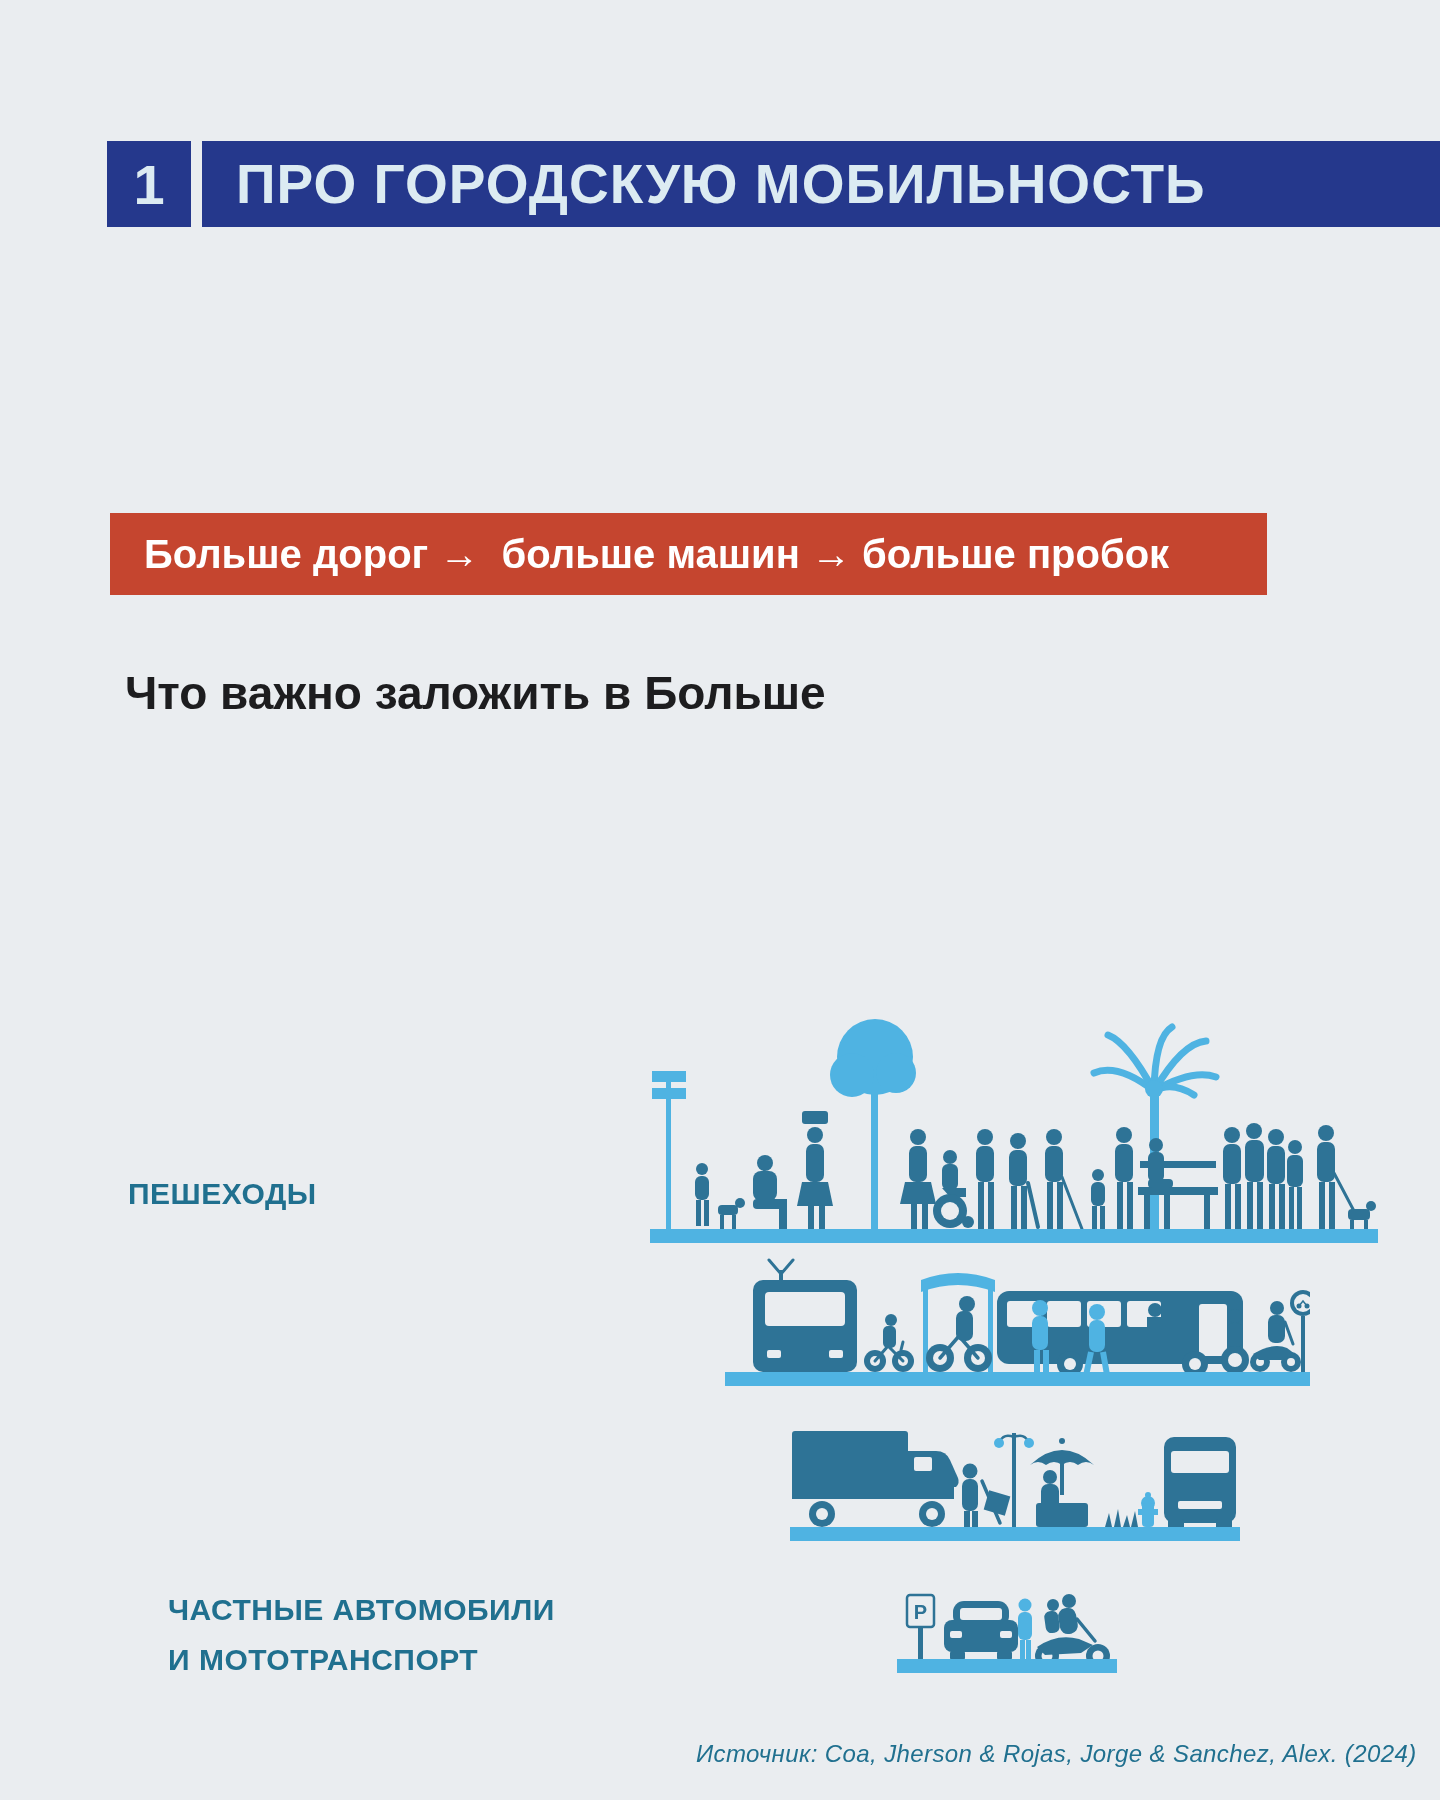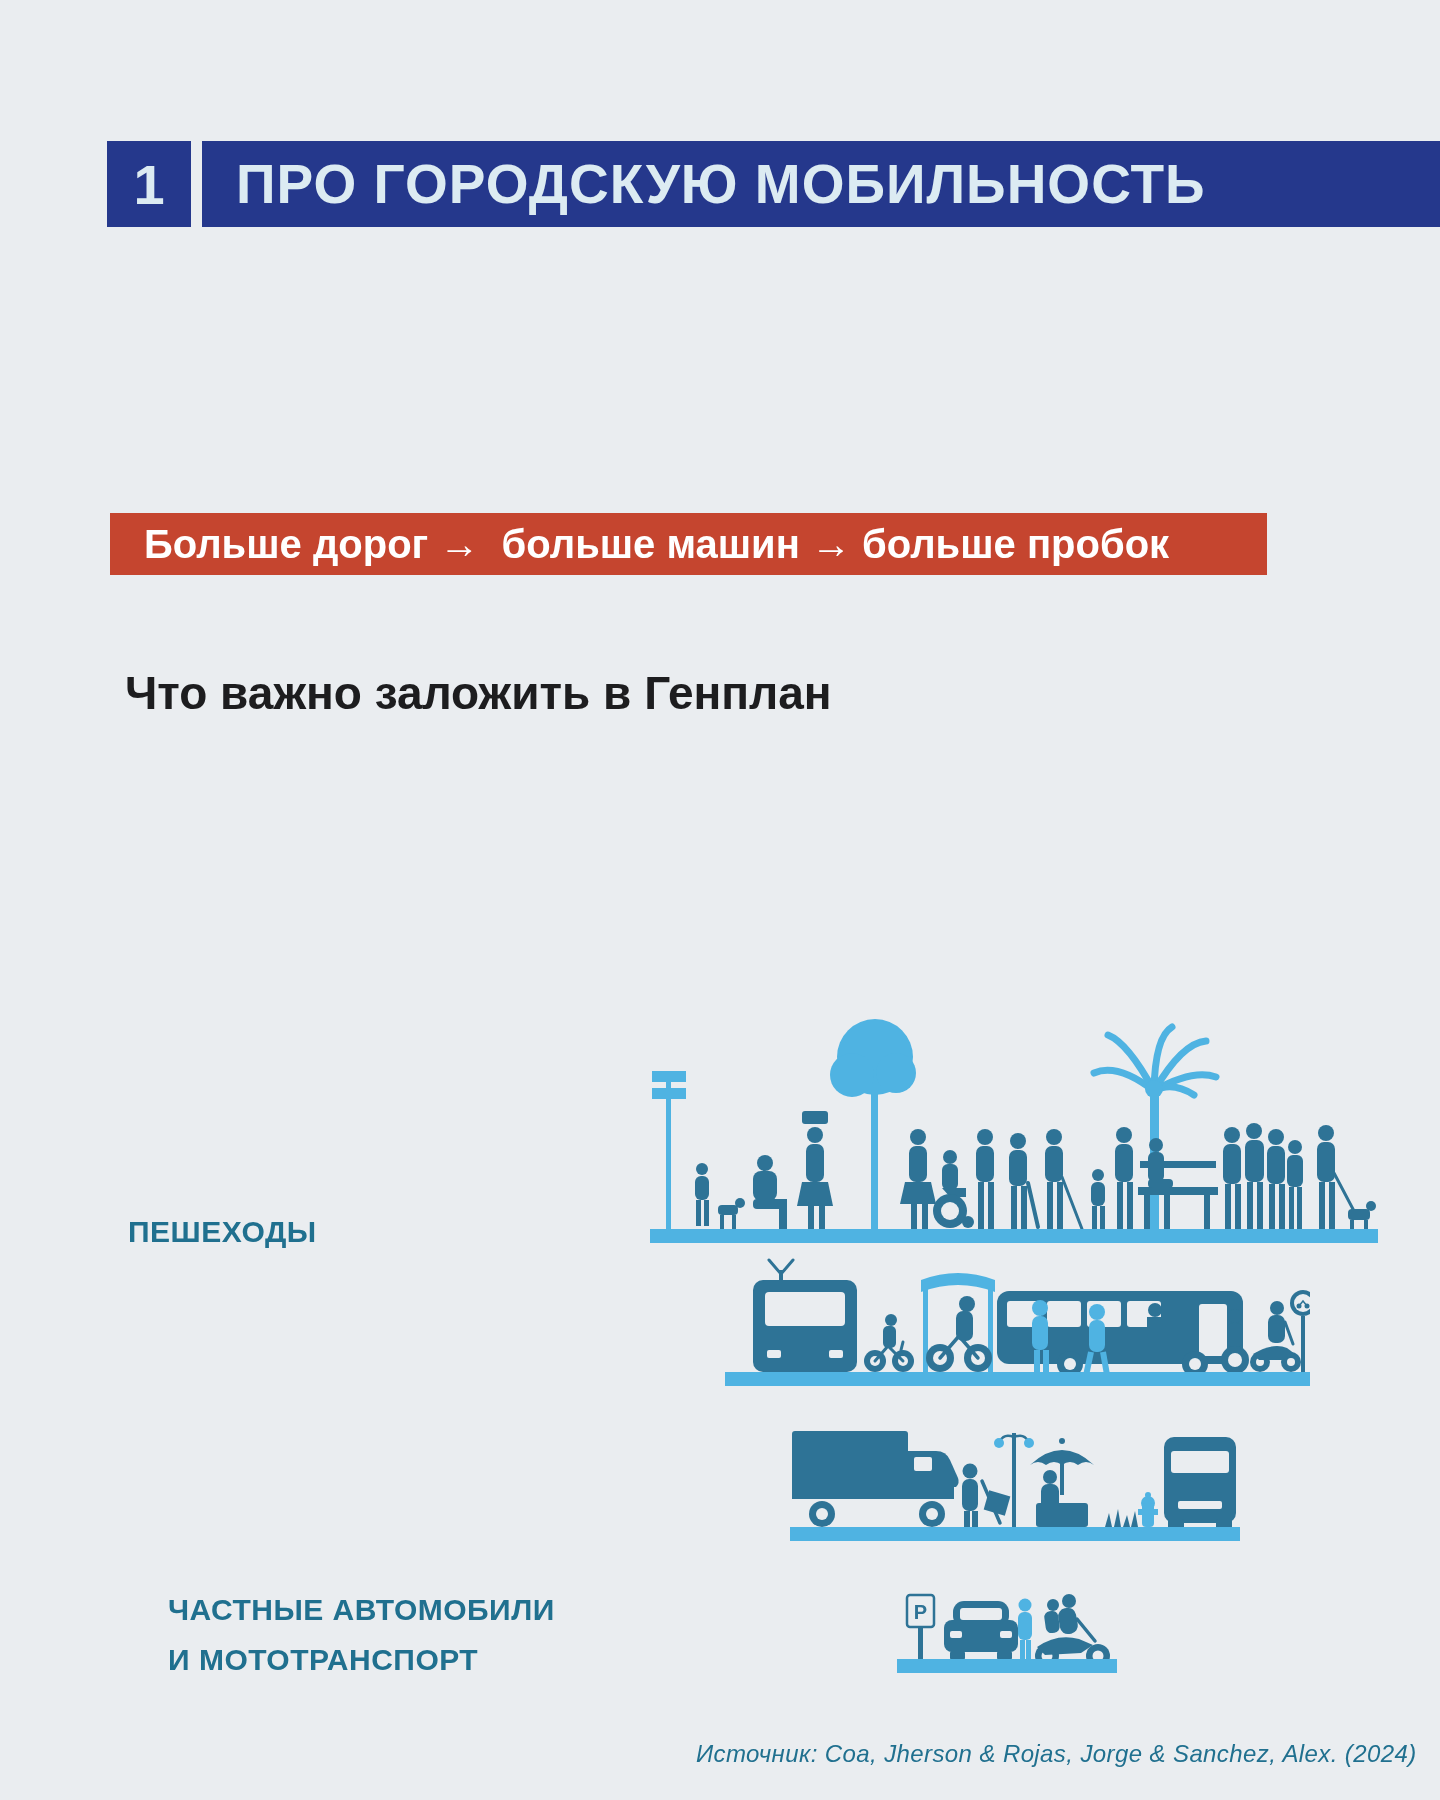--- a/index.html
+++ b/index.html
@@ -21,42 +21,42 @@
     color:var(--header-text,#dcebf2);font-size:55px;font-weight:bold;
     display:flex;align-items:center;padding:0 34px;box-sizing:border-box;
     letter-spacing:1px;white-space:nowrap;
   }
   .intro{
     position:absolute;left:125px;top:278px;
     font-size:45px;line-height:66px;color:var(--body-text,#1d1d1f);
     white-space:pre-line;
   }
   .banner{
-    position:absolute;left:110px;top:513px;width:1157px;height:62px;
+    position:absolute;left:110px;top:513px;width:1157px;height:82px;
     background:var(--banner-red,#c5452f);color:var(--banner-text,#ffffff);
     font-size:40px;font-weight:bold;display:flex;align-items:center;
     padding:16px 34px;box-sizing:border-box;white-space:pre;
   }
   .heading{
     position:absolute;left:125px;top:666px;
     font-size:46px;font-weight:bold;color:var(--body-text,#1d1d1f);
     white-space:nowrap;
   }
   .bodypara{
     position:absolute;left:125px;top:742px;
     font-size:45px;line-height:66px;color:var(--body-text,#1d1d1f);
     white-space:pre-line;
   }
   .mode-label{
     position:absolute;left:128px;
     color:var(--label-teal,#20708f);font-weight:bold;
     font-size:30px;line-height:50px;letter-spacing:.5px;
     white-space:pre-line;
   }
-  .mode-label.r1{top:1169px;margin-top:38px;}
+  .mode-label.r1{top:1169px;}
   .mode-label.r2{top:1272px;}
   .mode-label.r3{top:1432px;}
   .mode-label.r4{top:1585px;margin-left:40px;}
   .scene{position:absolute;}
   .scene.s1{left:650px;top:985px;}
   .scene.s2{left:725px;top:1258px;}
   .scene.s3{left:790px;top:1425px;}
   .scene.s4{left:895px;top:1593px;}
   .d{fill:var(--illus-dark,#2e7396);}
   .l{fill:var(--illus-light,#4fb3e2);}
@@ -76,21 +76,21 @@
 <div class="page">
 
   <div class="header">
     <div class="num">1</div>
     <div class="titlebar">ПРО ГОРОДСКУЮ МОБИЛЬНОСТЬ</div>
   </div>
 
 
   <div class="banner">Больше дорог →  больше машин → больше пробок</div>
 
-  <div class="heading">Что важно заложить в Генплан</div>
+  <div class="heading">Что важно заложить в Больше</div>
 
 
   <div class="mode-label r1">ПЕШЕХОДЫ</div>
   <div class="mode-label r4">ЧАСТНЫЕ АВТОМОБИЛИ
 И МОТОТРАНСПОРТ</div>
 
   <svg class="scene s1" width="728" height="260" viewBox="0 0 728 260">
 
     <g>
       <rect class="l" x="2" y="86" width="34" height="11"></rect>

